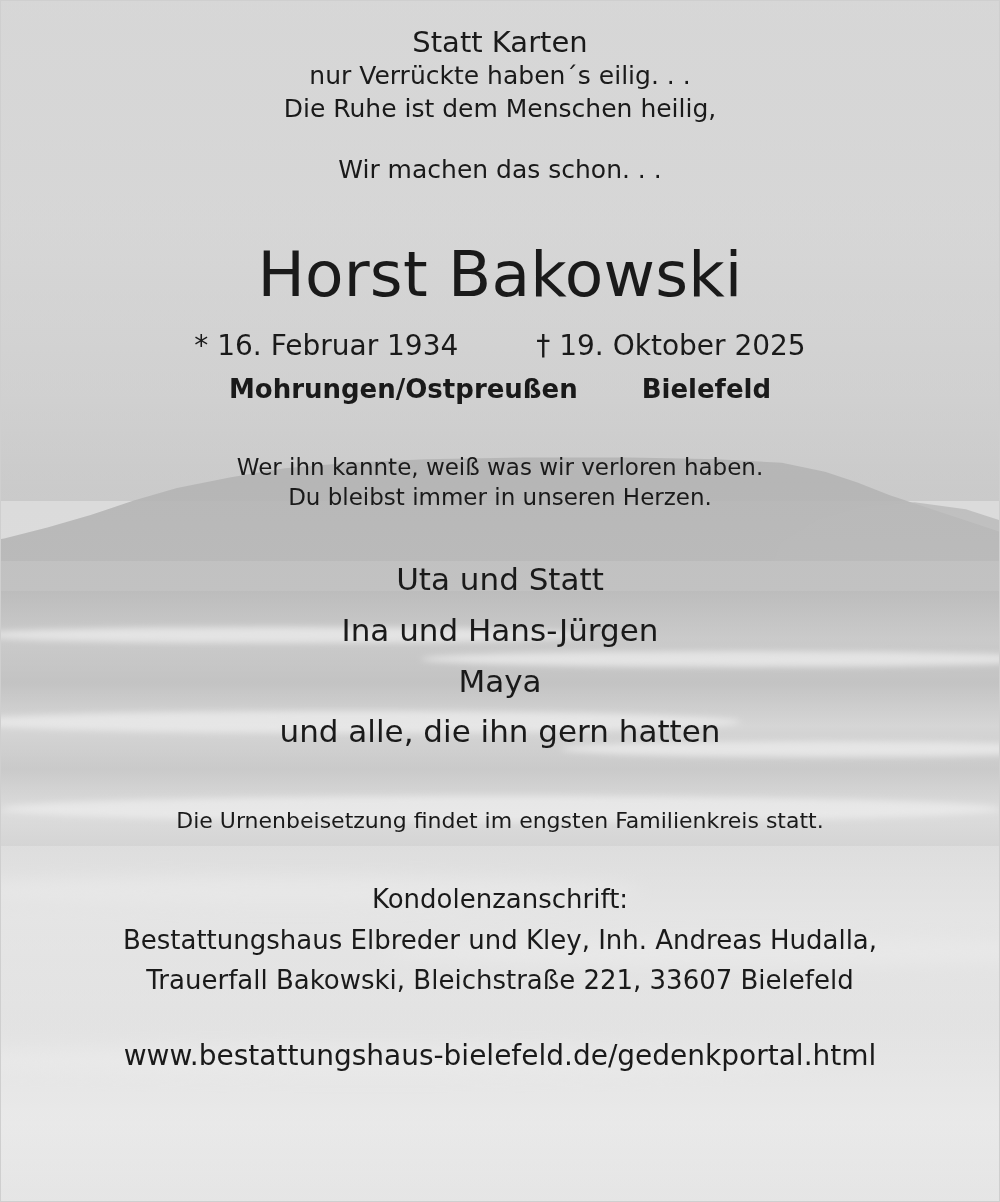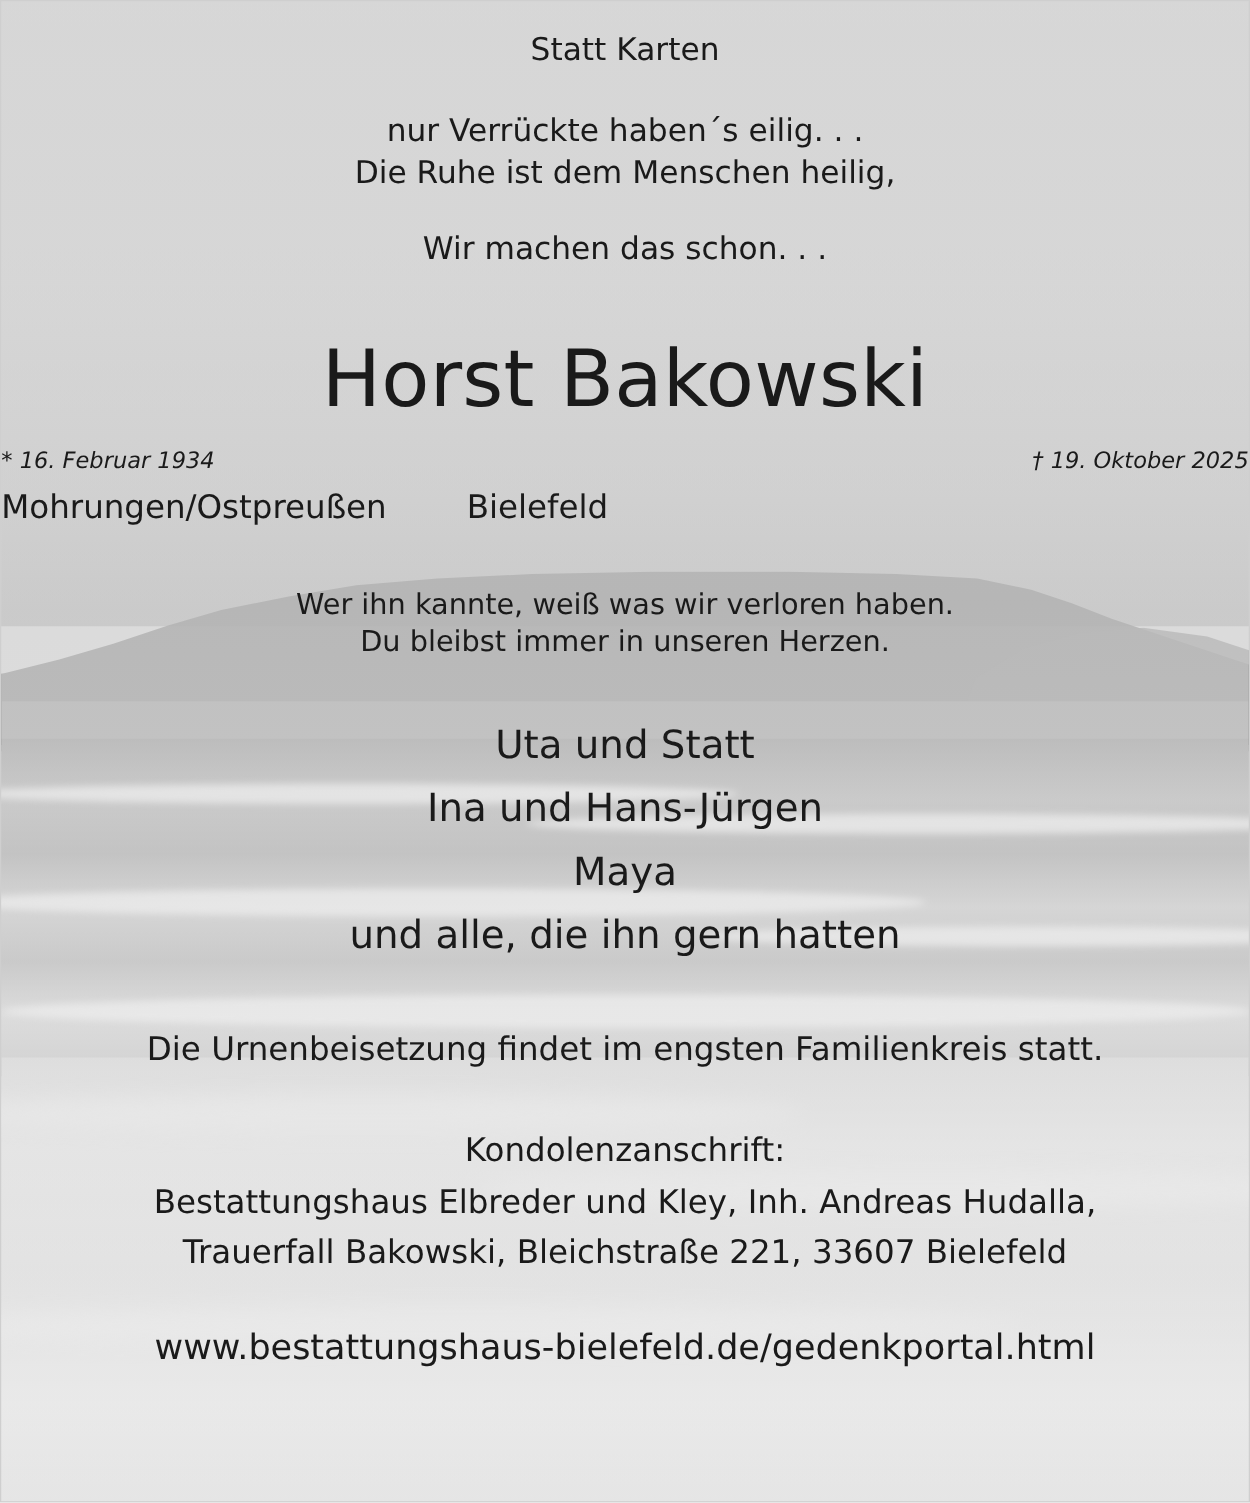--- a/index.html
+++ b/index.html
@@ -105,65 +105,65 @@
   
   .content {
     position: relative;
     z-index: 2;
     text-align: center;
     padding-top: 24px;
   }
   .line { line-height: 1.32; }
 
   .statt {
-    font-size: 25px;
-    margin-bottom: 34px;
+    font-size: 29px;
   }
   .verse {
     font-size: 25px;
   }
   .verse .line { margin: 0; }
   .verse-gap { height: 28px; }
 
   .name {
     font-size: 63px;
     font-weight: 400;
     letter-spacing: 0.2px;
     margin-top: 52px;
     margin-bottom: 6px;
   }
 
   .dates {
-    font-size: 18px;
+    font-size: 28px;
     margin-top: 18px;
     display: flex;
-    justify-content: space-between;
+    justify-content: center;
     gap: 78px;
-    font-style: italic;
   }
   .places {
     font-size: 26px;
     margin-top: 12px;
     display: flex;
+    justify-content: center;
     gap: 64px;
+    font-weight: bold;
   }
 
   .memorial {
     font-size: 23px;
     margin-top: 48px;
   }
 
   .family {
     font-size: 31px;
     margin-top: 46px;
   }
   .family .line { margin-bottom: 10px; }
 
   .funeral {
-    font-size: 26px;
+    font-size: 22px;
     margin-top: 56px;
   }
 
   .condolence {
     font-size: 26px;
     margin-top: 49px;
   }
   .condolence .line { margin-bottom: 6px; }
 
   .website {

